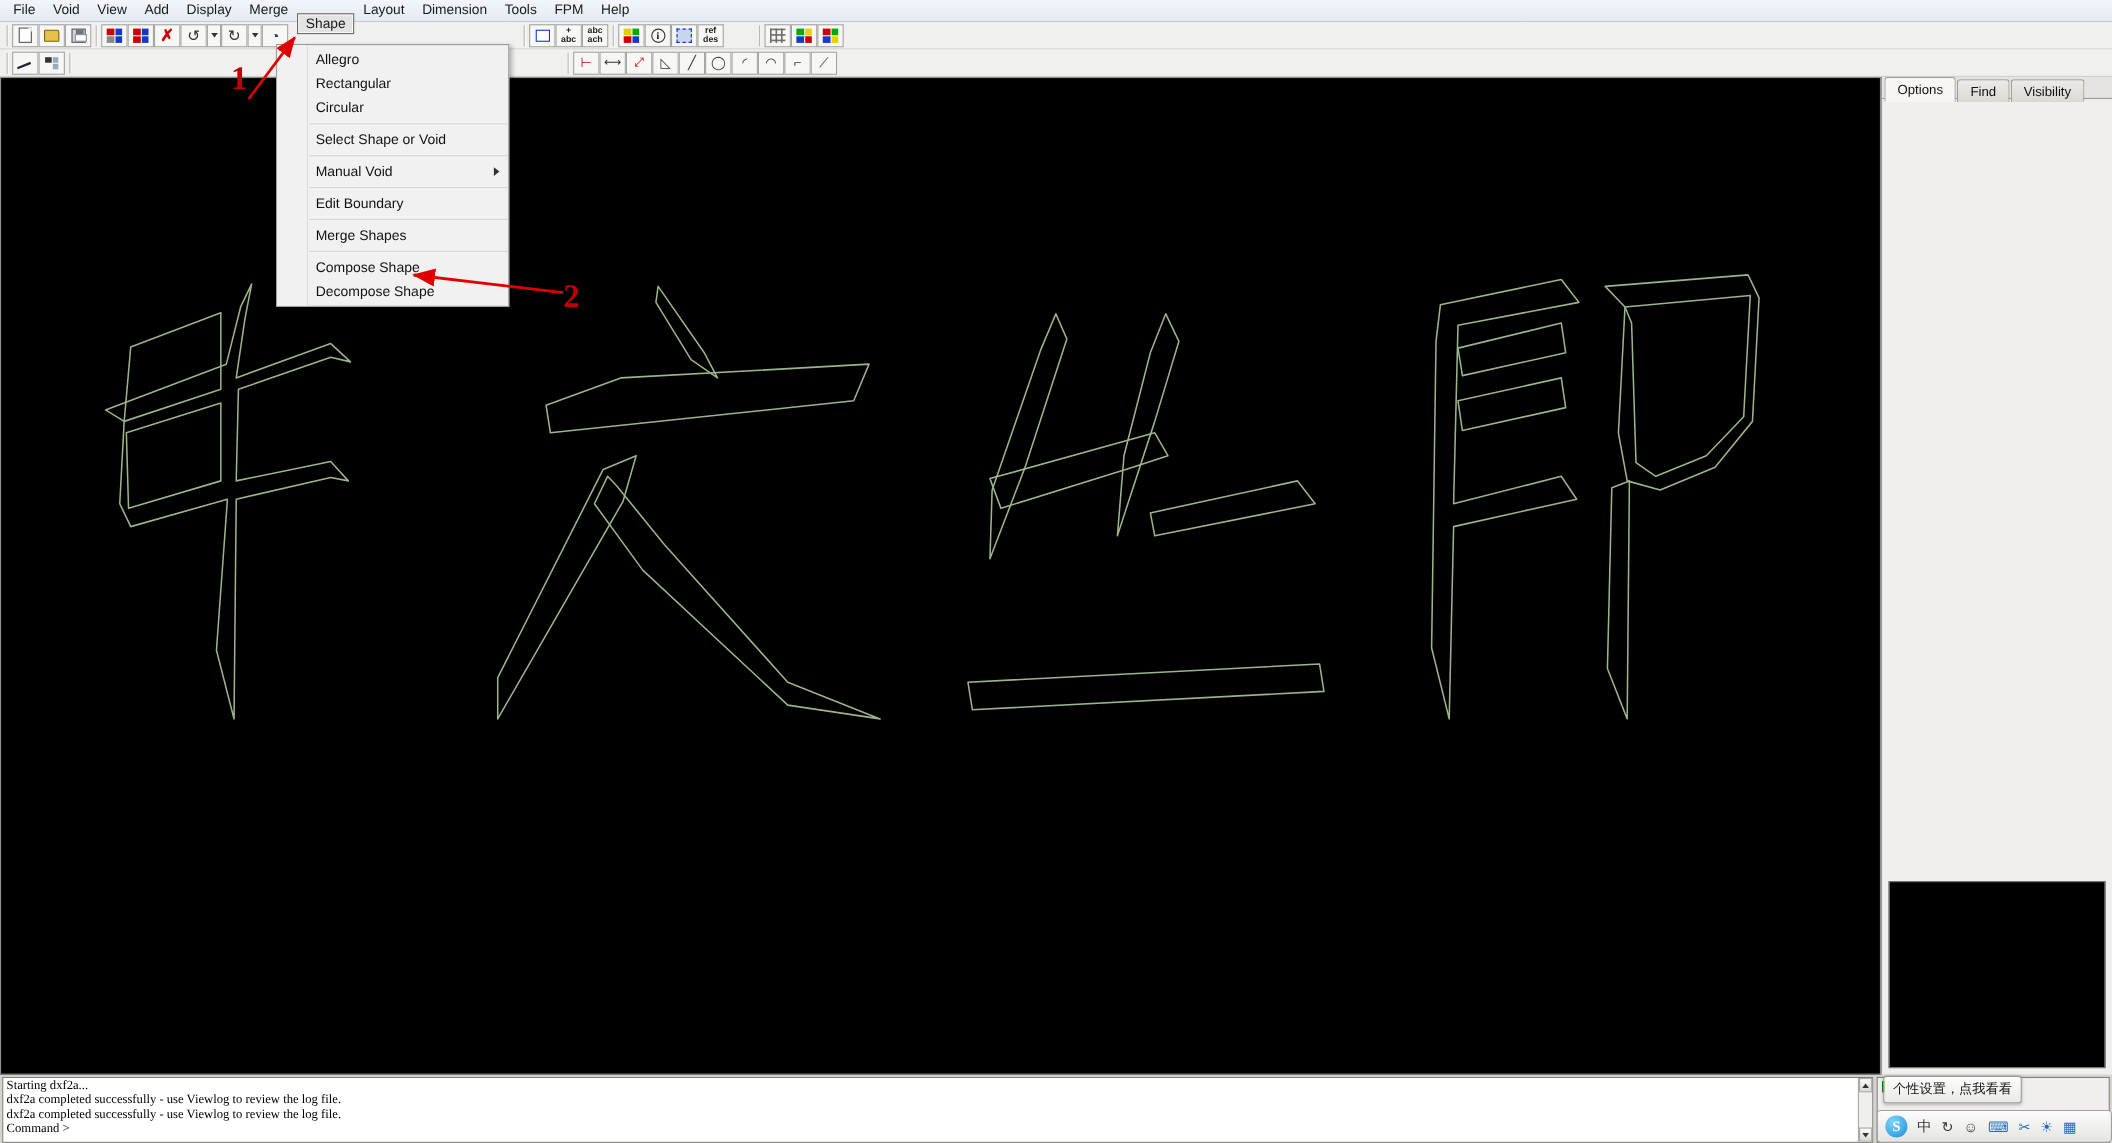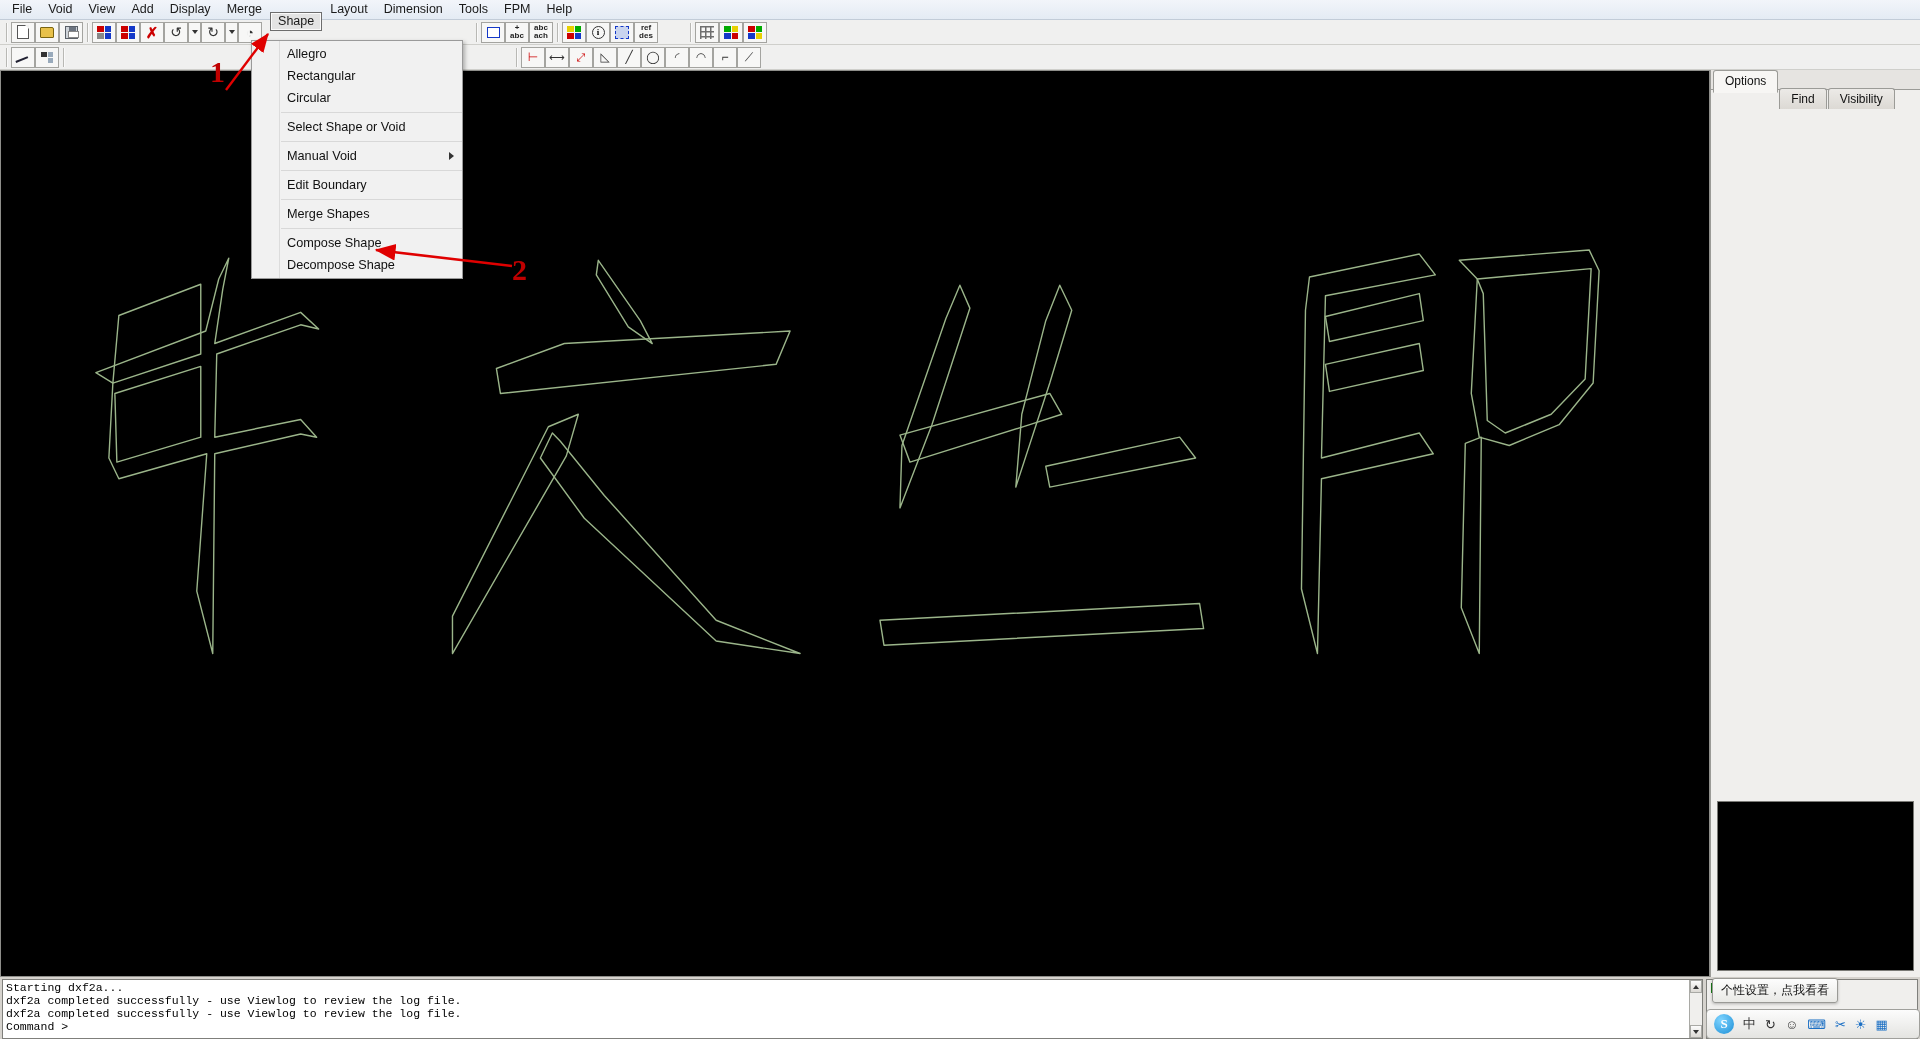--- a/index.html
+++ b/index.html
@@ -183,21 +183,21 @@
     background: #e6e4e1;
     border-bottom: 1px solid #9b9b97;
   }
   .tab {
     padding: 3px 11px 3px 11px;
     font-size: 12px; color:#111;
     border: 1px solid #9b9b97; border-bottom:none;
     background: linear-gradient(#eceae7,#dcd9d4);
     margin-right: 1px;
     border-radius: 3px 3px 0 0;
-    position: relative; top: 18px;
+    position: relative; top: 2px;
   }
   .tab.active {
     background: #f7f6f4; top: 0; padding-bottom: 4px;
     border-bottom: 1px solid #f7f6f4;
   }
   .panel-body { padding: 10px 8px; font-size:12px; color:#111; }
   .panel-label { margin-bottom: 9px; }
   .sel-row { display:flex; align-items:center; margin-bottom: 8px; padding-left: 28px;}
   .combo {
     flex:1; height: 20px;
@@ -232,21 +232,21 @@
     padding: 2px 2px 0 2px; gap: 3px;
   }
   .console {
     flex: 1; background:#fff;
     border: 1px solid #7f7f7b;
     position: relative;
     overflow: hidden;
     padding: 1px 3px;
   }
   .console-line { font-size: 11.5px; color:#000; line-height: 13px; white-space:nowrap;
-                  font-family:Liberation Mono, monospace;}
+                  font-family:Liberation Serif, serif;}
   .console-scroll {
     position:absolute; right:0; top:0; bottom:0; width:13px;
     background:#f0efed; border-left:1px solid #a9a9a5;
     display:flex; flex-direction:column; justify-content:space-between;
   }
   .scroll-btn { height:13px; background:linear-gradient(#fbfbfb,#dcd9d4); border:1px solid #a9a9a5;
                 display:flex;align-items:center;justify-content:center;}
   .caret-up { width:0;height:0;border-style:solid;border-width:0 3.5px 4px 3.5px;border-color:transparent transparent #333 transparent;}
 
   .statusbox {

